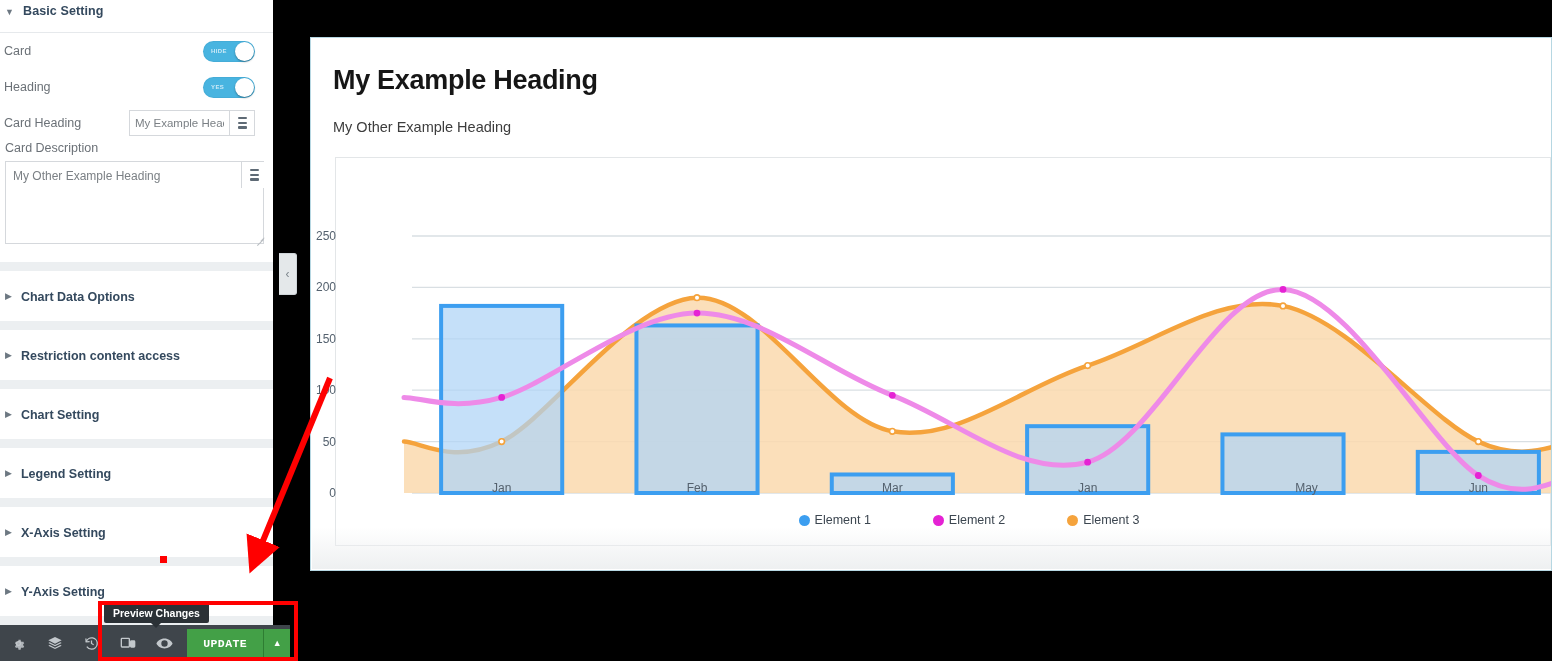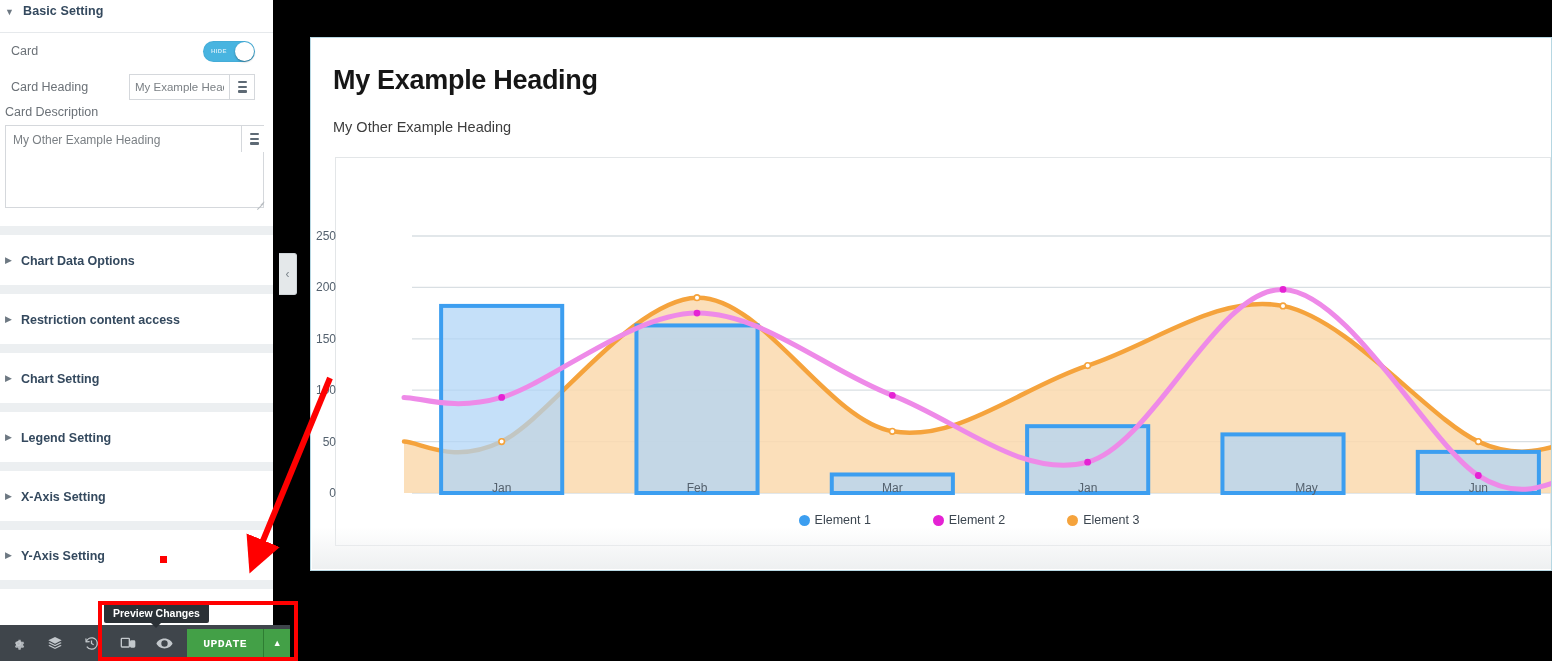--- a/index.html
+++ b/index.html
@@ -22,21 +22,21 @@
     padding: 0 0 0 5px; height: 22px;
     font-size: 12.5px; font-weight: bold; color: #34495e;
     letter-spacing: .1px;
   }
   .caret { color:#6d7882; font-size: 9px; line-height: 1; display:inline-block; }
   .caret.down { transform: translateY(1px); }
   .sec-divider { height:1px; background:#e6e9ec; margin-top:10px; }
 
   .row {
     display:flex; align-items:center; justify-content:space-between;
-    padding: 0 18px 0 11px; height: 36px;
+    padding: 0 18px 0 4px; height: 36px;
   }
   .row-label { font-size: 12.5px; color:#6b7177; }
 
   
   .switch {
     position: relative; width: 52px; height: 21px; border-radius: 20px;
     background: #48b4e0; display:flex; align-items:center;
     box-shadow: inset 0 0 0 1px rgba(0,0,0,.04);
     cursor:pointer;
   }
@@ -208,20 +208,27 @@
     <div class="sec-divider"></div>
 
     <div class="row">
       <span class="row-label">Card</span>
       <div class="switch">
         <span class="sw-text">HIDE</span>
         <span class="knob"></span>
       </div>
     </div>
 
+    <div class="row">
+      <span class="row-label">Heading</span>
+      <div class="switch">
+        <span class="sw-text">YES</span>
+        <span class="knob"></span>
+      </div>
+    </div>
 
     <div class="row">
       <span class="row-label">Card Heading</span>
       <div class="inputwrap">
         <input type="text" value="My Example Headi" style="">
         <div class="dbbtn">
           <span class="dbicon">
               <i></i>
               <i></i>
               <i></i>

